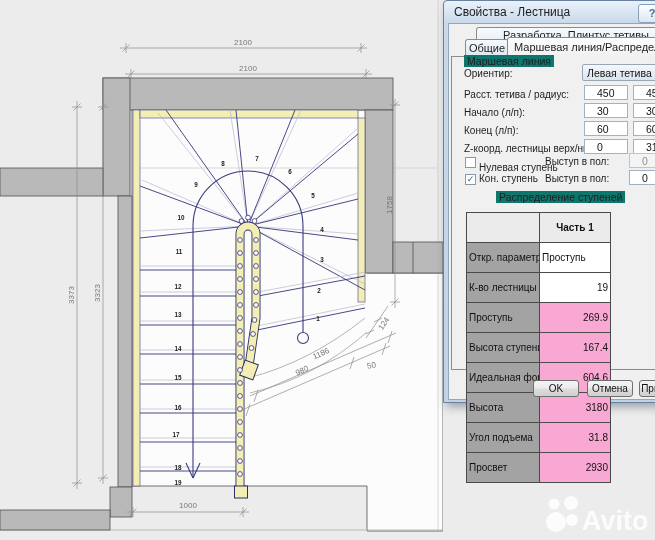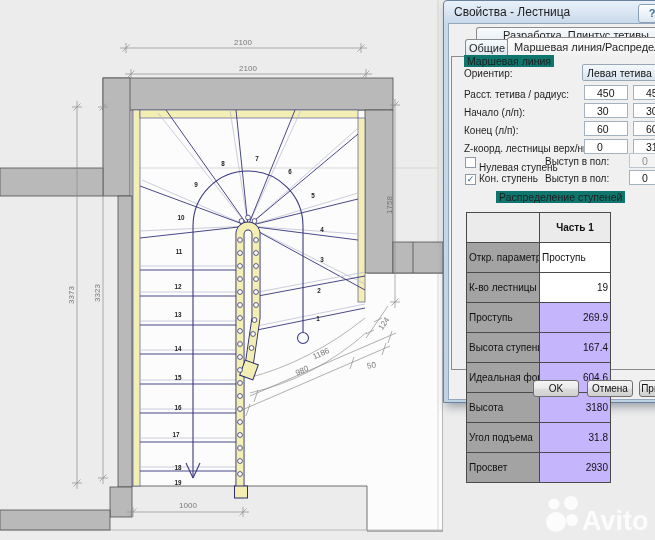--- a/index.html
+++ b/index.html
@@ -39,21 +39,21 @@
     border-radius:2px;background:linear-gradient(#f4f8fb,#d9e4ee);font-size:10.5px;color:#111;
     padding:2px 0 0 4px;box-sizing:border-box;white-space:nowrap;z-index:4;}
   .cbox{position:absolute;width:9px;height:9px;border:1px solid #8a98a8;background:#fff;
     font-size:9px;line-height:8px;color:#2c628b;text-align:center;z-index:4;}
   table.dist{position:absolute;left:17px;top:188px;border-collapse:collapse;z-index:4;}
   table.dist td{border:1px solid #4a4a4a;font-size:10px;height:30px;padding:0 2px;
     white-space:nowrap;overflow:hidden;box-sizing:border-box;color:#111;}
   td.lc{width:73px;background:#a3a3a3;max-width:73px;}
   td.vc{width:71px;max-width:71px;text-align:right;}
   td.vw{background:#fff;}
-  td.vg{background:#c4b5fd;}
+  td.vg{background:#f9a8d4;}
   td.hd{background:#ebebeb;font-weight:bold;text-align:center;}
   .btn{position:absolute;top:356px;height:17px;border:1px solid #707070;border-radius:3px;
     background:linear-gradient(#f4f4f4 0,#ebebeb 48%,#dddddd 52%,#d0d0d0 100%);
     font-size:10px;color:#111;text-align:center;line-height:15px;z-index:4;box-sizing:border-box;white-space:nowrap;overflow:hidden;}
 </style>
 </head>
 <body>
 
 <svg width="443" height="540" viewBox="0 0 443 540" style="position:absolute;left:0;top:0;">
   <rect x="0" y="0" width="443" height="540" fill="#ececec"></rect>

